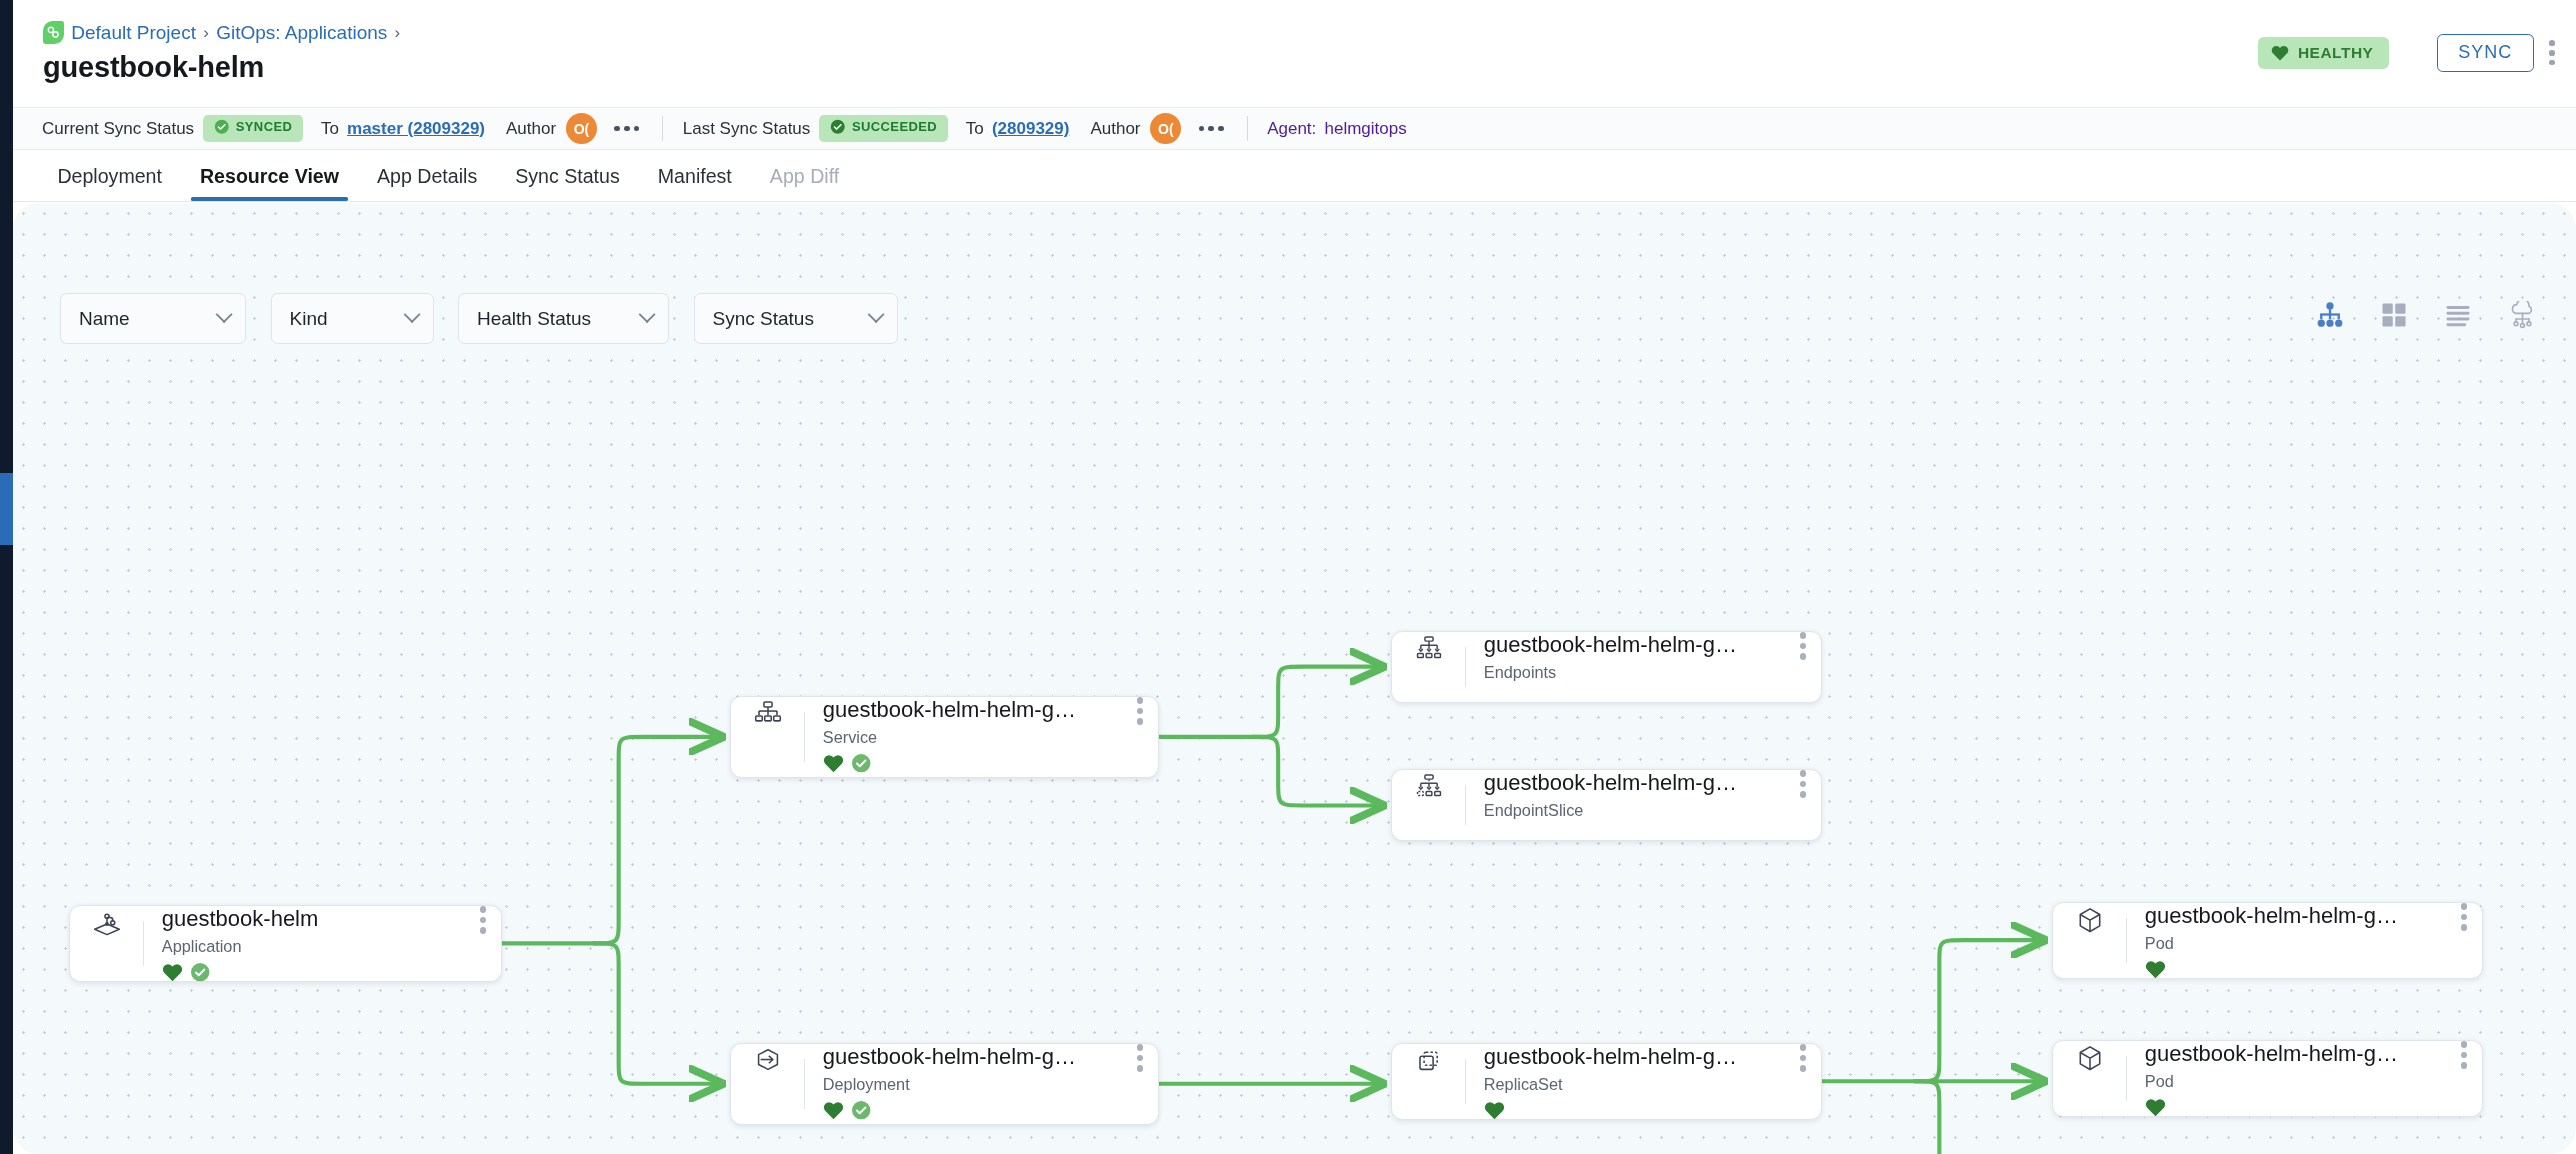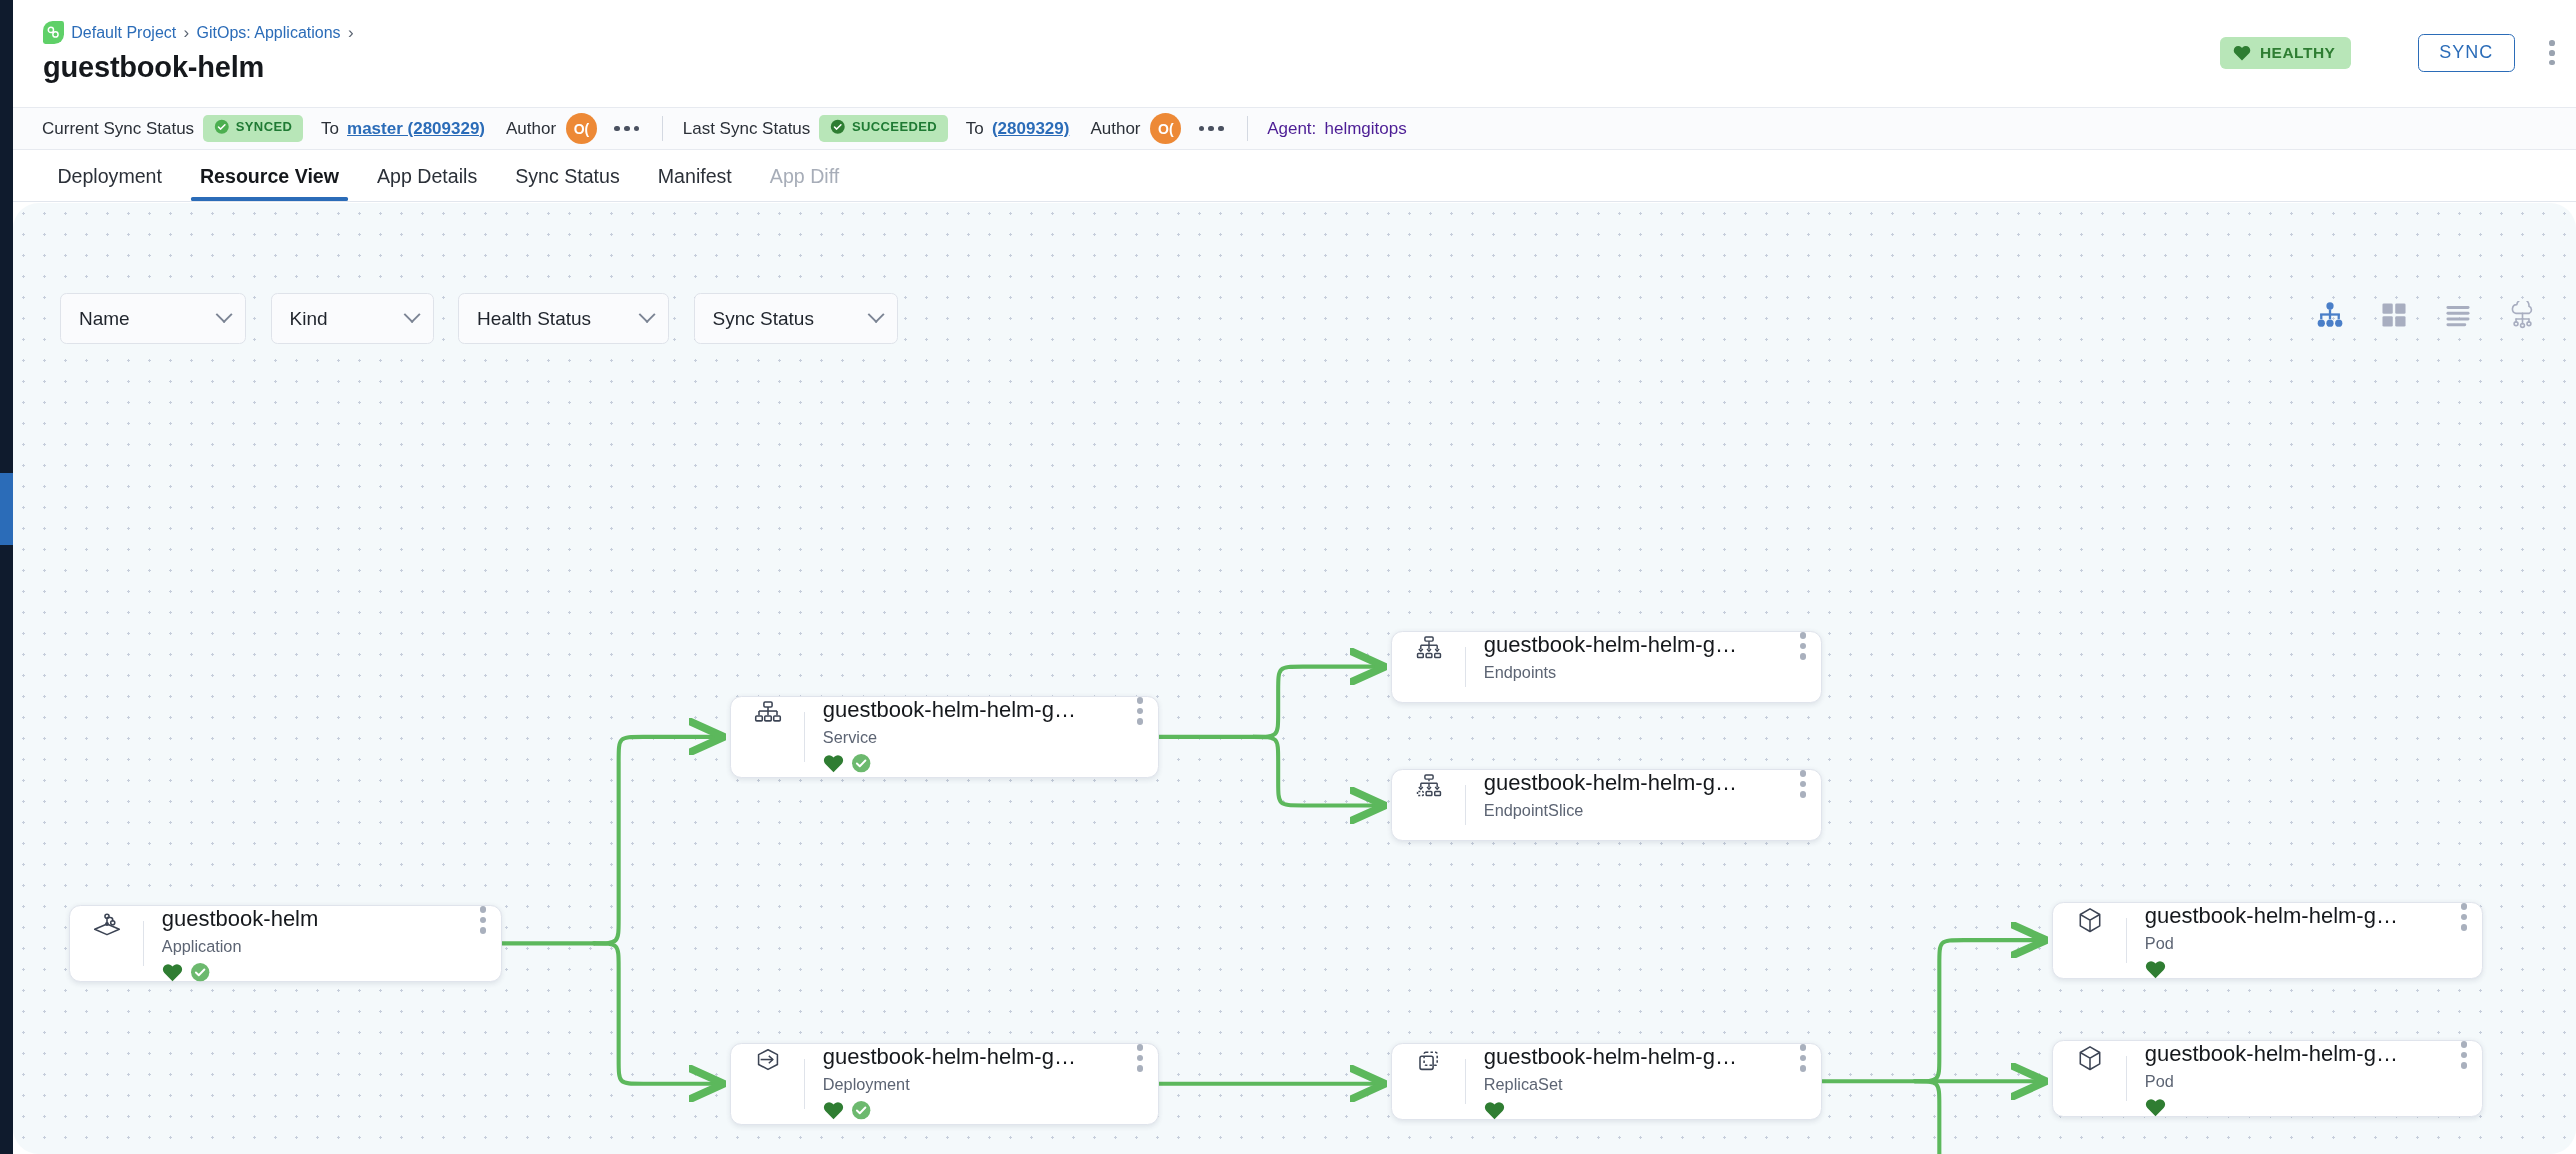--- a/index.html
+++ b/index.html
@@ -35,31 +35,31 @@
     font-size: 19px;
   }
   .bc-logo {
     width: 21px; height: 23px;
     background: #5fd068;
     border-radius: 9.8px 2.4px 9.8px 2.4px;
     display: flex; align-items: center; justify-content: center;
     position: relative;
   }
   .bc-logo svg { display: block; }
-  .bc-link { color: #2b6cb8; text-decoration: none; font-size: 16px; white-space: nowrap; }
+  .bc-link { color: #2b6cb8; text-decoration: none; font-size: 19px; white-space: nowrap; }
   .bc-sep { color: #5b6472; font-size: 17px; }
   #page-title {
     position: absolute; left: 30px; top: 51px;
     font-size: 29px; font-weight: bold; color: #15181c;
     letter-spacing: -0.2px;
   }
 
   #header-actions {
     position: absolute; right: 18px; top: 34px;
-    display: flex; align-items: center; gap: 31px;
+    display: flex; align-items: center; gap: 12px;
   }
   #health-badge {
     display: flex; align-items: center; gap: 9px;
     background: #b8e6b8; color: #2e7d32;
     border-radius: 5.7px; padding: 7.3px 15.5px 7.3px 13px;
     font-size: 15.5px; font-weight: bold; letter-spacing: 0.5px;
   }
   #sync-button {
     border: 1.6px solid #2b6cb8; color: #2b6cb8;
     background: #ffffff; border-radius: 5.7px;

